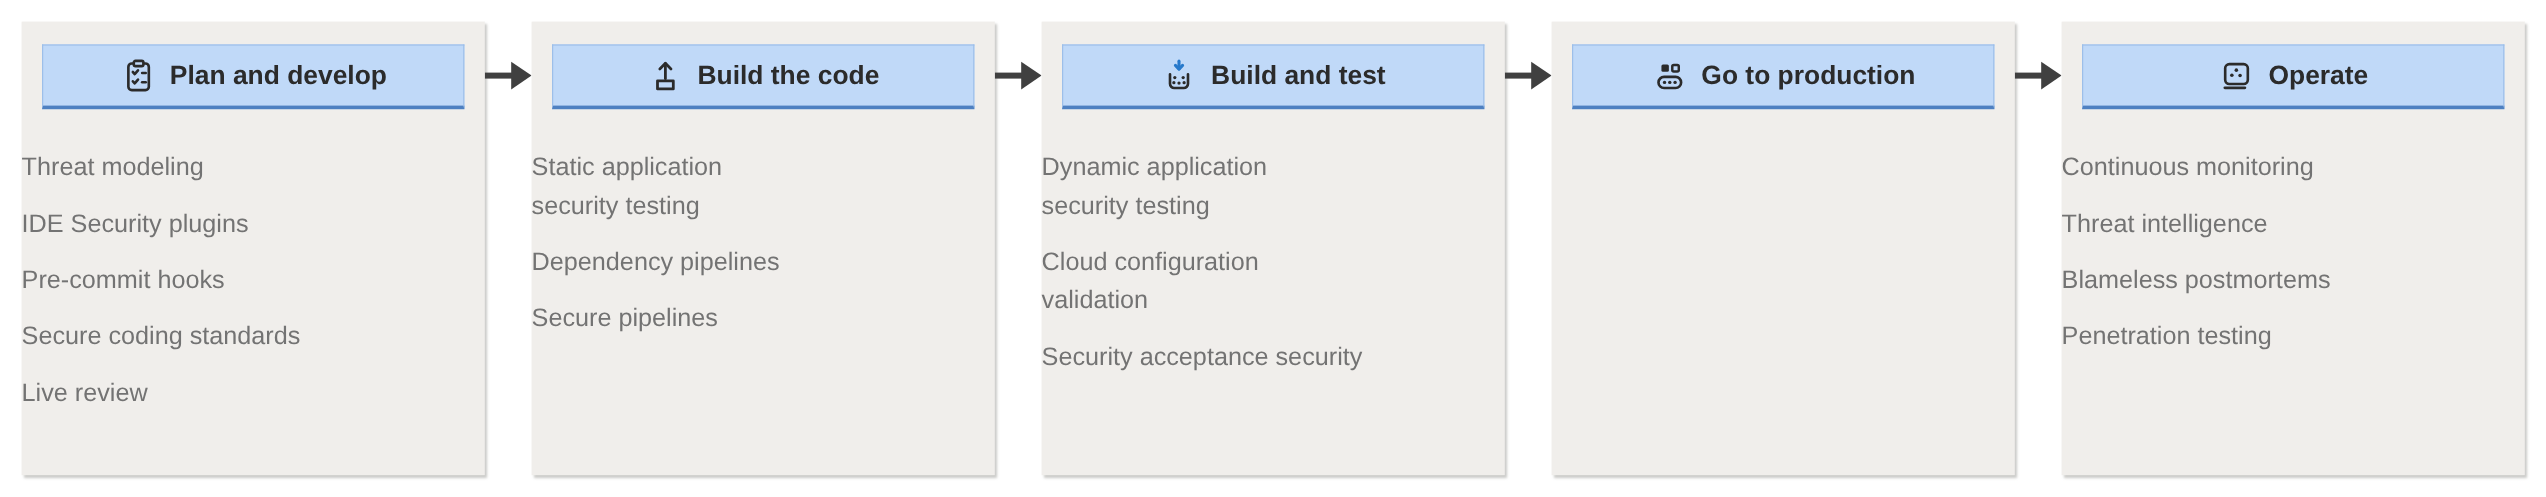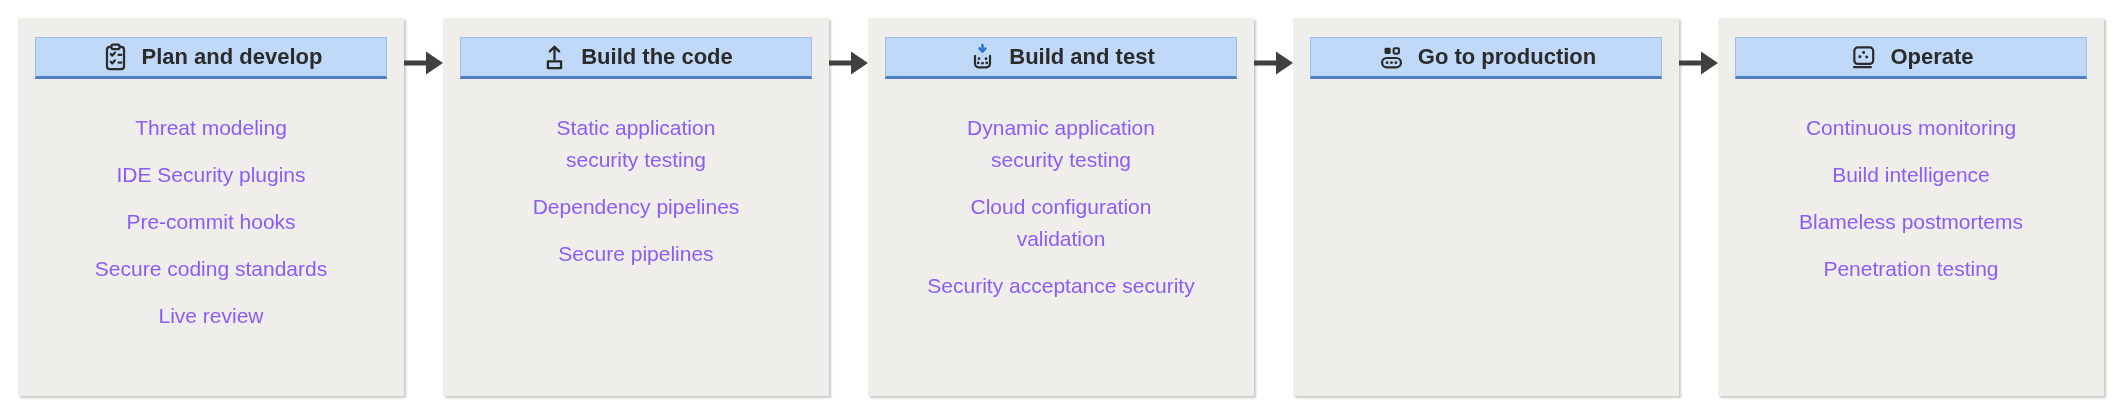--- a/index.html
+++ b/index.html
@@ -12,38 +12,38 @@
     display:flex; align-items:flex-start;
     padding:18px 0 0 18px;
   }
   .stage {
     flex:0 0 386px; width:386px; height:378px;
     background:var(--panel-bg,#f0eeeb);
     box-shadow:2px 2px 2px rgba(104,102,97,.35);
     box-sizing:border-box;
   }
   .stage-header {
-    margin:19px 17px 0 17px; height:42px;
+    margin:19px 17px 0 17px; height:54px;
     background:var(--header-bg,#c0d9f8);
     border:1px solid var(--header-border,#9dbfe9);
     border-bottom:3px solid var(--header-underline,#4e80c1);
     box-sizing:border-box;
     display:flex; align-items:center; justify-content:center; gap:11px;
   }
   .stage-title {
     font-weight:bold; font-size:22px; color:#2b2b2b; white-space:nowrap;
   }
   .icon { display:flex; align-items:center; }
   .stage-items {
     margin-top:33px;
     display:flex; flex-direction:column; gap:15px;
   }
   .stage-item {
-    font-size:21px; line-height:32px; text-align:center;
-    color:#8b5cf6; white-space:pre-line;
+    font-size:21px; line-height:32px; text-align:left;
+    color:#737373; white-space:pre-line;
   }
   .connector {
     flex:0 0 39px; width:39px; margin-top:32px;
     display:flex; justify-content:center;
   }
 </style>
 </head>
 <body>
 
 <div class="pipeline">
@@ -181,19 +181,19 @@
             <circle cx="12.1" cy="8.1" r="1.15"></circle>
               <circle cx="9.2" cy="11.4" r="1.15"></circle>
               <circle cx="14.5" cy="11.6" r="1.15"></circle>
           </g>
         </svg>
       </span>
       <span class="stage-title">Operate</span>
     </div>
     <div class="stage-items">
       <div class="stage-item">Continuous monitoring</div>
-      <div class="stage-item">Build intelligence</div>
+      <div class="stage-item">Threat intelligence</div>
       <div class="stage-item">Blameless postmortems</div>
       <div class="stage-item">Penetration testing</div>
     </div>
   </section>
 
 </div>
 
 </body></html>

